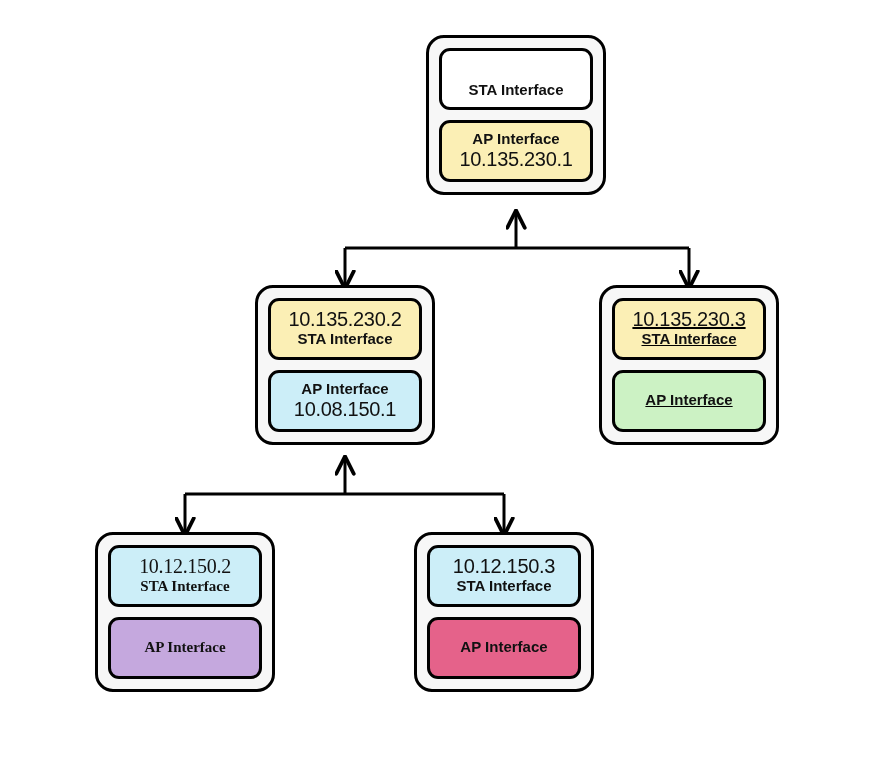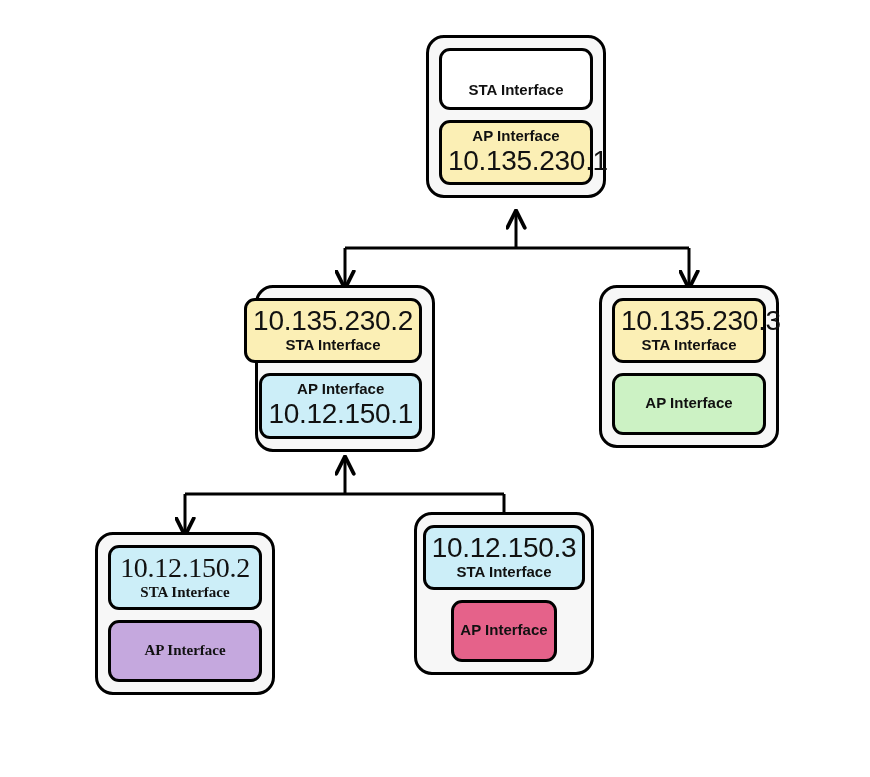--- a/index.html
+++ b/index.html
@@ -44,21 +44,21 @@
     border: 3px solid #000000;
     border-radius: 11px;
     padding: 4px 6px 6px 6px;
     text-align: center;
     display: flex;
     flex-direction: column;
     justify-content: center;
     min-height: 62px;
   }
   .ip {
-    font-size: 28px;
+    font-size: 20px;
     line-height: 1.12;
     color: #111111;
     letter-spacing: -0.3px;
     white-space: nowrap;
   }
   .label {
     font-size: 15px;
     font-weight: bold;
     line-height: 1.2;
     color: #111111;
@@ -115,52 +115,52 @@
     <div class="iface fill-white">
       <div class="ip blank"></div>
       <div class="label">STA Interface</div>
     </div>
     <div class="iface fill-yellow">
       <div class="label">AP Interface</div>
       <div class="ip">10.135.230.1</div>
     </div>
   </div>
 
-  <div class="node" style="left:255px; top:285px;align-items:flex-end;">
+  <div class="node" style="left:255px; top:285px;">
     <div class="iface fill-yellow">
       <div class="ip">10.135.230.2</div>
       <div class="label">STA Interface</div>
     </div>
     <div class="iface fill-blue">
       <div class="label">AP Interface</div>
-      <div class="ip">10.12.150.1</div>
+      <div class="ip">10.08.150.1</div>
     </div>
   </div>
 
-  <div class="node" style="left:599px; top:285px;">
+  <div class="node" style="left:599px; top:285px;text-decoration:underline;">
     <div class="iface fill-yellow">
       <div class="ip">10.135.230.3</div>
       <div class="label">STA Interface</div>
     </div>
     <div class="iface fill-green">
       <div class="label">AP Interface</div>
     </div>
   </div>
 
   <div class="node" style="left:95px; top:532px;font-family:Liberation Serif, serif;">
     <div class="iface fill-blue">
       <div class="ip">10.12.150.2</div>
       <div class="label">STA Interface</div>
     </div>
     <div class="iface fill-purple">
       <div class="label">AP Interface</div>
     </div>
   </div>
 
-  <div class="node" style="left:414px; top:512px;align-items:center;">
+  <div class="node" style="left:414px; top:532px;">
     <div class="iface fill-blue">
       <div class="ip">10.12.150.3</div>
       <div class="label">STA Interface</div>
     </div>
     <div class="iface fill-pink">
       <div class="label">AP Interface</div>
     </div>
   </div>
 
 </div>

